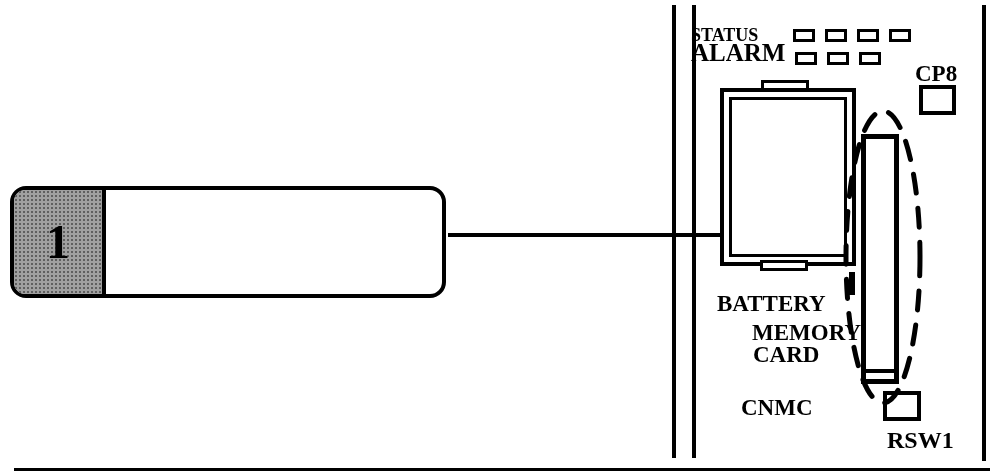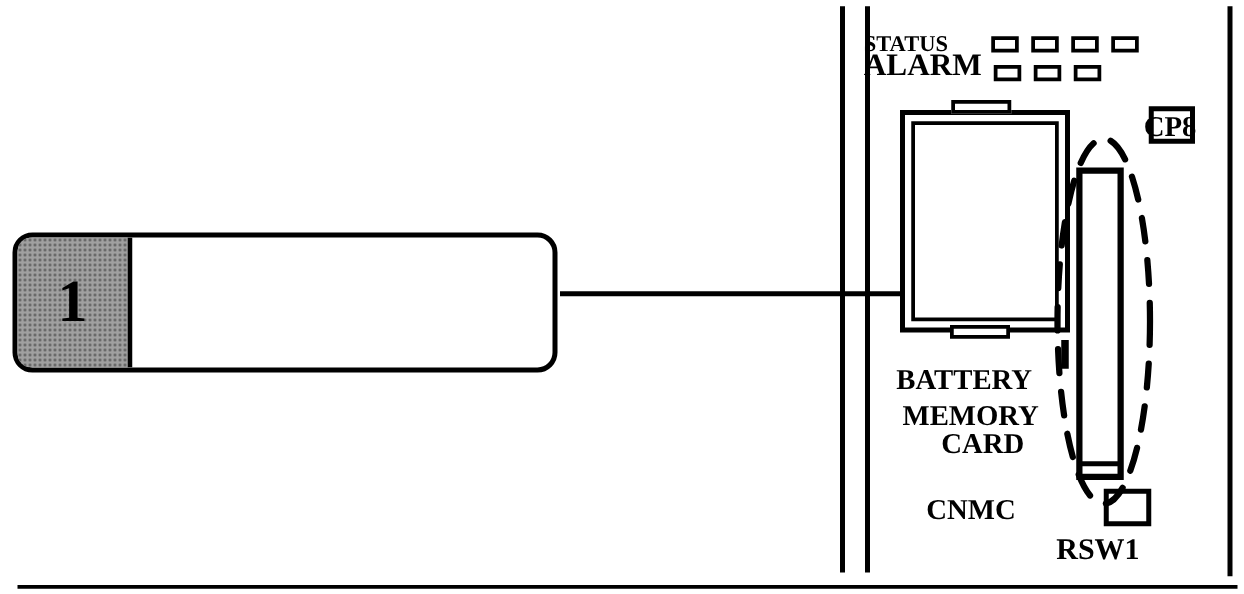--- a/index.html
+++ b/index.html
@@ -37,26 +37,26 @@
   
   .vline{background:#000;top:5px;width:4px;height:453px;}
   .vline-a{left:672px;}
   .vline-b{left:692px;}
   .vline-right{left:982px;top:5px;width:4px;height:456px;background:#000;}
   .bottom-line{left:14px;top:468px;width:976px;height:3px;background:#000;}
   
   .lbl{font-weight:bold;white-space:nowrap;line-height:1;}
   .lbl-status{left:691px;top:26px;font-size:18px;text-align:right;}
   .lbl-alarm{left:691px;top:40px;font-size:25px;}
-  .lbl-cp8{left:915px;top:62px;font-size:23px;margin-top:28px;}
+  .lbl-cp8{left:915px;top:62px;font-size:23px;}
   .lbl-battery{left:717px;top:276px;font-size:23px;margin-top:16px;}
-  .lbl-memory{left:722px;top:321px;font-size:23px;}
+  .lbl-memory{left:752px;top:321px;font-size:23px;}
   .lbl-card{left:753px;top:343px;font-size:23px;}
   .lbl-cnmc{left:741px;top:396px;font-size:23px;}
-  .lbl-rsw1{left:845px;top:428px;font-size:24px;}
+  .lbl-rsw1{left:887px;top:428px;font-size:24px;}
   
   .led-row{display:flex;gap:10px;}
   .led-row-status{left:793px;top:29px;}
   .led-row-alarm{left:795px;top:52px;}
   .led{width:16px;height:7px;border:3px solid #000;background:#fff;}
   
   .battery-outer{left:720px;top:88px;width:136px;height:178px;border:4px solid #000;box-sizing:border-box;background:#fff;}
   .battery-inner{left:729px;top:97px;width:118px;height:160px;border:3px solid #000;box-sizing:border-box;background:#fff;}
   .battery-tab-top{left:761px;top:80px;width:48px;height:11px;border:3px solid #000;box-sizing:border-box;background:#fff;}
   .battery-tab-bottom{left:760px;top:260px;width:48px;height:11px;border:3px solid #000;box-sizing:border-box;background:#fff;}

